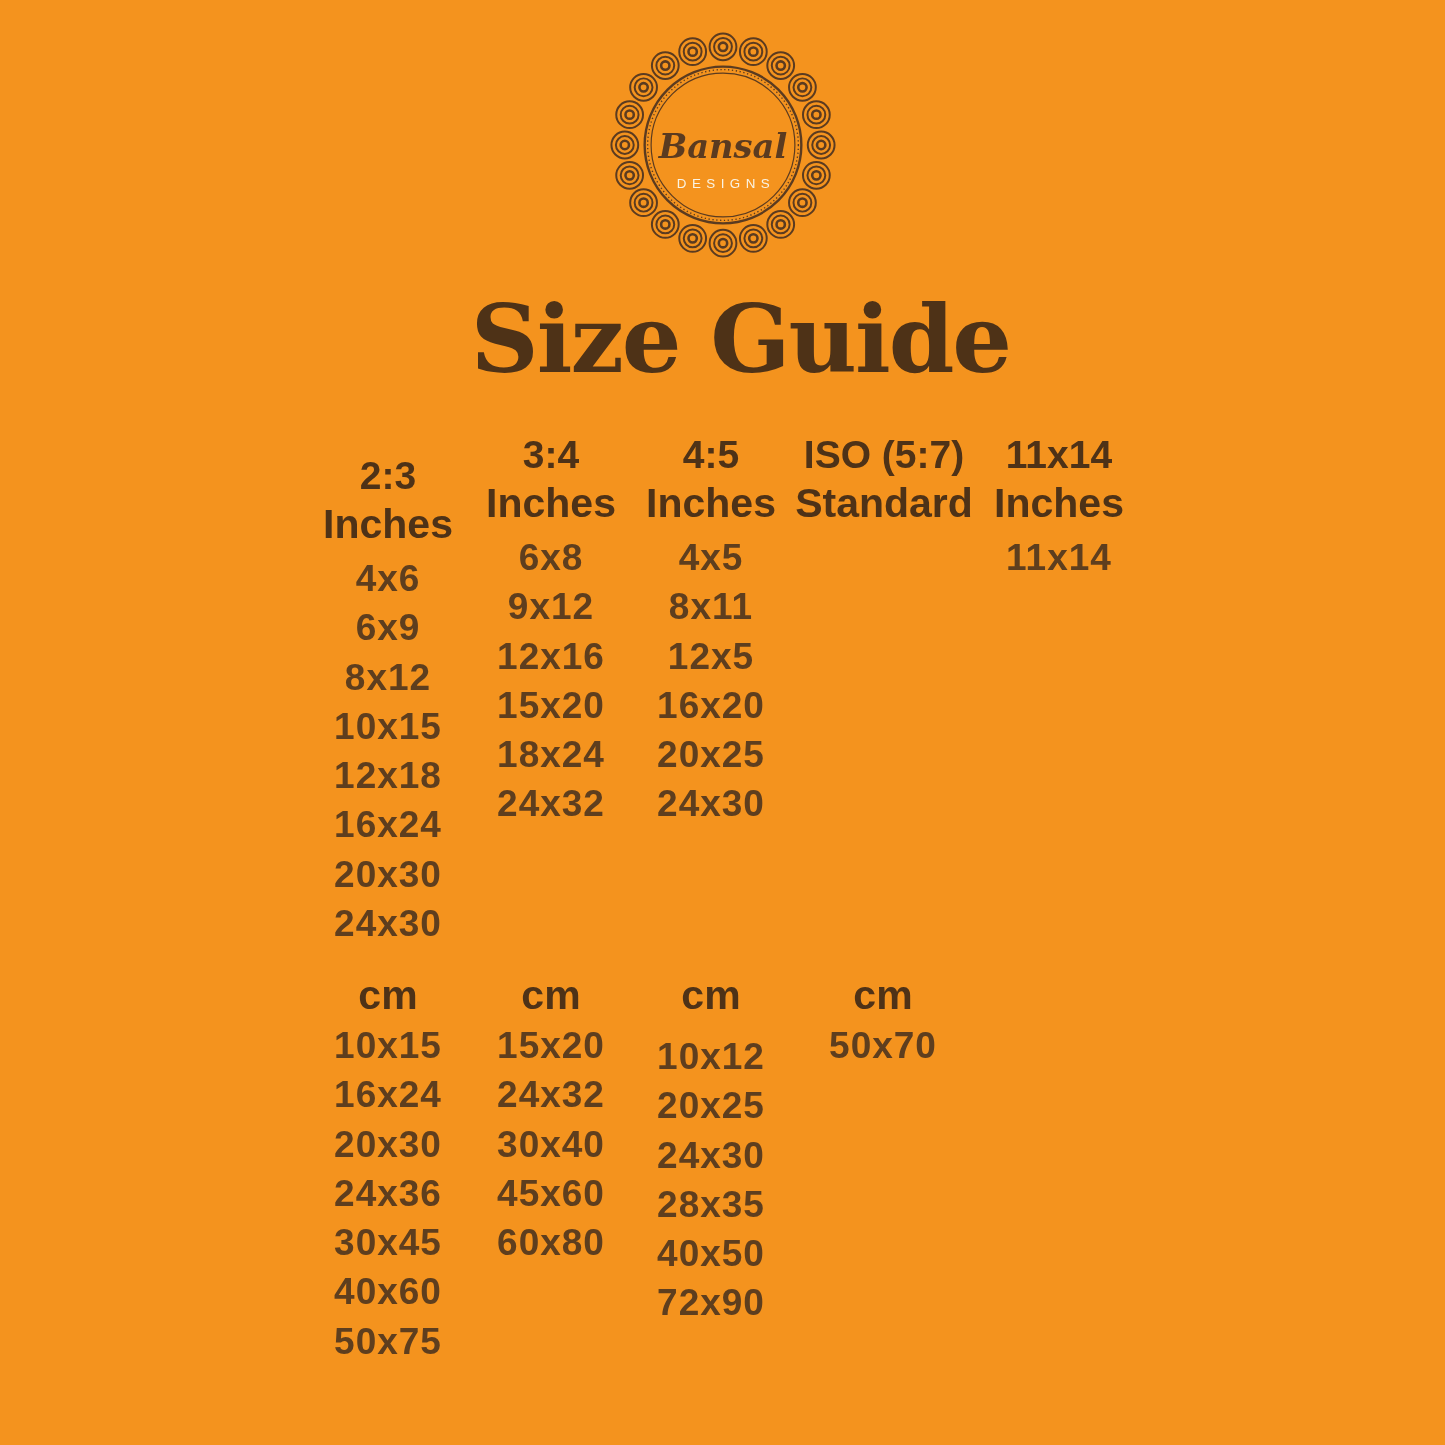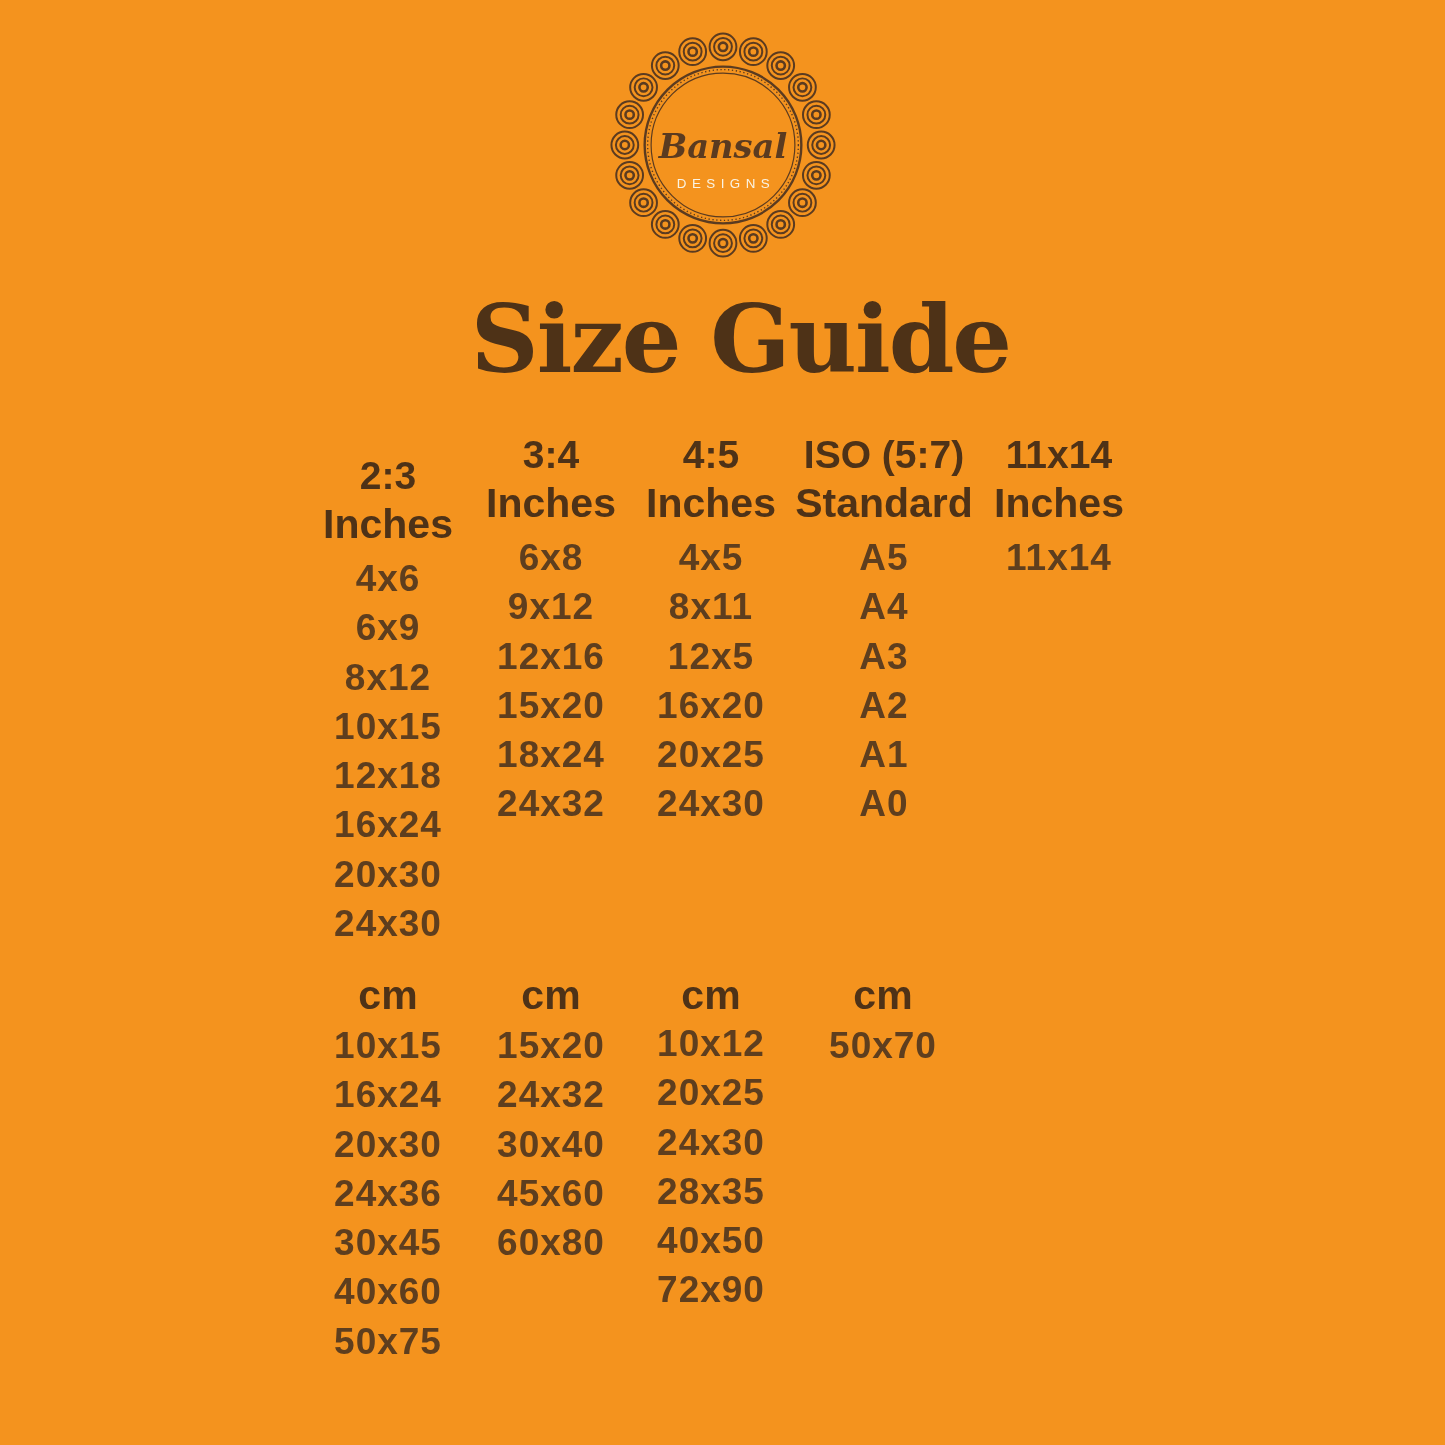--- a/index.html
+++ b/index.html
@@ -182,28 +182,20 @@
           <div class="size">8x11</div>
           <div class="size">12x5</div>
           <div class="size">16x20</div>
           <div class="size">20x25</div>
           <div class="size">24x30</div>
         </div>
       </div>
       <div class="col" style="left: 884px; top: 431px;">
         <div class="ratio">ISO (5:7)</div>
         <div class="unit">Standard</div>
-        <div class="sizes">
-          <div class="size">A5</div>
-          <div class="size">A4</div>
-          <div class="size">A3</div>
-          <div class="size">A2</div>
-          <div class="size">A1</div>
-          <div class="size">A0</div>
-        </div>
       </div>
       <div class="col" style="left: 1059px; top: 431px;">
         <div class="ratio">11x14</div>
         <div class="unit">Inches</div>
         <div class="sizes">
           <div class="size">11x14</div>
         </div>
       </div>
     </div>
   <div id="cm-table">
@@ -224,21 +216,21 @@
         <div class="sizes" style="margin-top: 2px;">
           <div class="size">15x20</div>
           <div class="size">24x32</div>
           <div class="size">30x40</div>
           <div class="size">45x60</div>
           <div class="size">60x80</div>
         </div>
       </div>
       <div class="col" style="left: 711px; top: 971px;">
         <div class="unit">cm</div>
-        <div class="sizes" style="margin-top: 0;">
+        <div class="sizes" style="margin-top: 13px;">
           <div class="size">10x12</div>
           <div class="size">20x25</div>
           <div class="size">24x30</div>
           <div class="size">28x35</div>
           <div class="size">40x50</div>
           <div class="size">72x90</div>
         </div>
       </div>
       <div class="col" style="left: 883px; top: 971px;">
         <div class="unit">cm</div>

